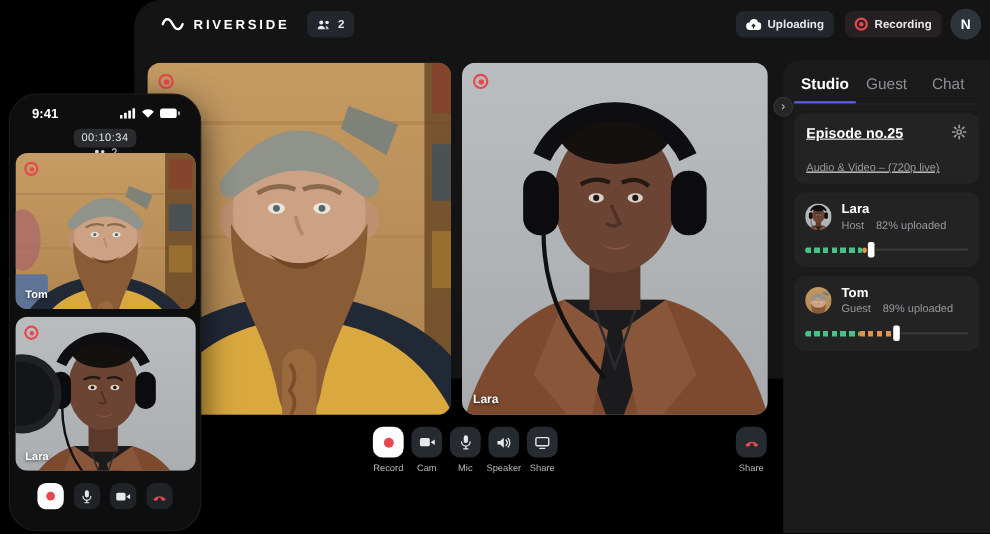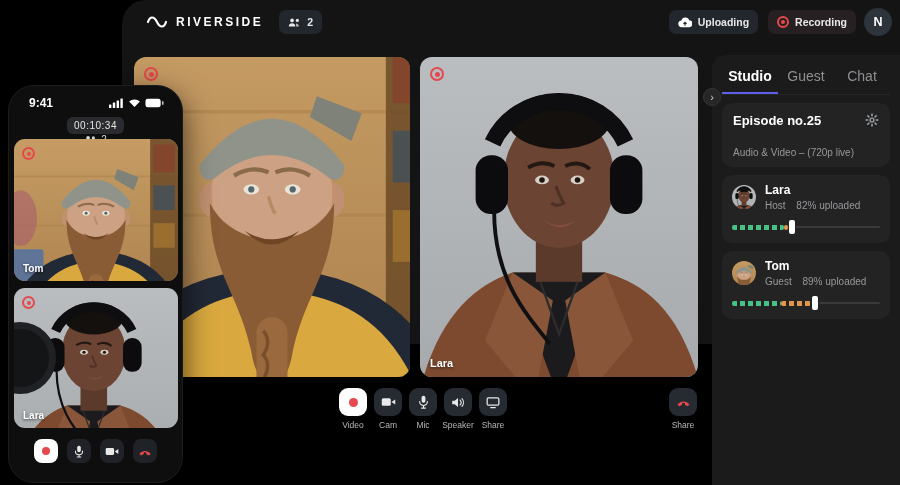--- a/index.html
+++ b/index.html
@@ -61,21 +61,21 @@
              background:#1b1b1b; border-radius:14px 0 0 0; padding:6px 10px 0 10px; }
   .collapse-btn { position:absolute; left:-9px; top:33px; width:18px; height:18px; border-radius:50%;
                   background:#262626; border:1px solid #343434; color:#cfcfcf; font-size:11px;
                   line-height:15px; text-align:center; cursor:pointer; padding:0; }
   .tabs { display:flex; border-bottom:1px solid #262626; }
   .tab { flex:1; text-align:center; font-size:14px; color:#8f8f93; padding:7px 0 8px;
          cursor:pointer; border-bottom:2px solid transparent; }
   .tab.active { color:#fff; font-weight:bold; border-bottom-color:#5b5fe9; }
 
   .card { background:#232323; border-radius:10px; margin-top:8px; }
-  .episode-card { padding:10px 11px 9px; }
+  .episode-card { padding:10px 11px 9px;text-decoration:underline; }
   .ep-head { display:flex; align-items:flex-start; justify-content:space-between; }
   .ep-title { font-size:13px; font-weight:bold; color:#fff; }
   .ep-sub { font-size:10px; color:#98989d; margin-top:17px; }
   .ep-foot { display:flex; align-items:center; margin-top:14px; gap:5px; }
   .ep-summary { font-size:10px; color:#98989d; }
   .ep-spacer { flex:1; }
   .invite-sm { display:flex; align-items:center; gap:4px; background:#454c55; border:none;
                border-radius:6px; color:#fff; font-size:10px; font-weight:bold;
                padding:4px 7px; cursor:pointer; }
   .info-btn { width:14px; height:14px; border-radius:50%; border:1.4px solid #8f8f93;
@@ -245,21 +245,21 @@
         </svg>
       <div class="rec-ind">
           <span class="rec-ring"></span>
         </div>
       <span class="tile-label">Lara</span>
     </div>
 
     <div class="controls">
       <div class="ctrl">
         <button class="ctrl-btn record"></button>
-        <span class="ctrl-label">Video</span>
+        <span class="ctrl-label">Record</span>
       </div>
       <div class="ctrl">
         <button class="ctrl-btn">
           <svg width="15" height="12" viewBox="0 0 20 14" fill="currentColor">
             <rect x="1" y="2" width="12" height="10" rx="2"></rect>
               <path d="M14 7l5-3.4v6.8Z"></path>
           </svg>
         </button>
         <span class="ctrl-label">Cam</span>
       </div>

